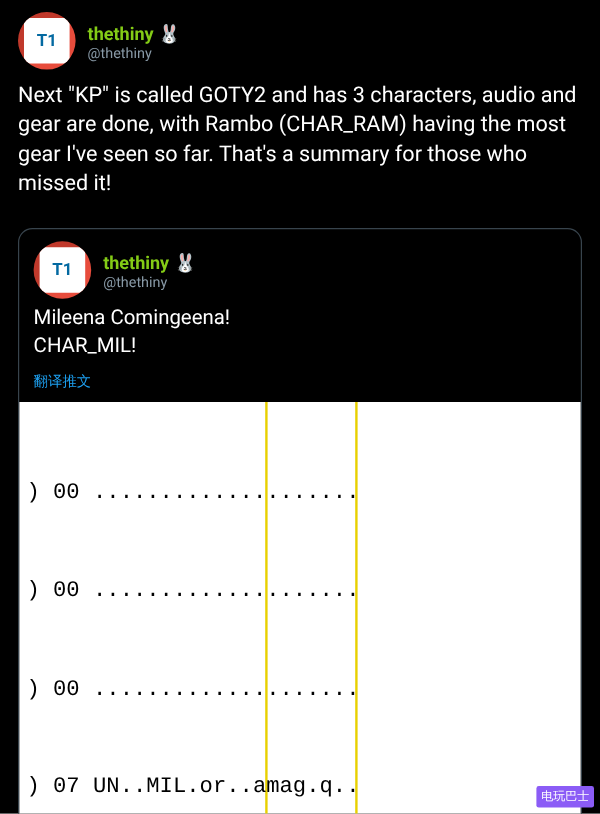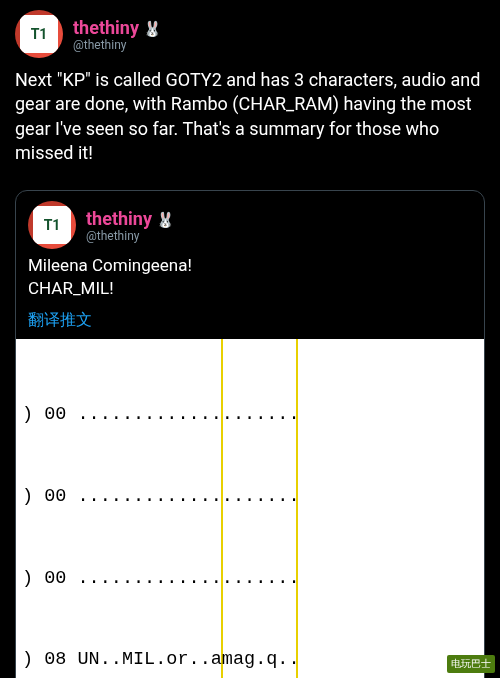--- a/index.html
+++ b/index.html
@@ -48,32 +48,32 @@
       color: #2c5aa0;
       font-size: 16px;
     }
     .avatar-t1 {
       display: flex;
       flex-direction: column;
       align-items: center;
       line-height: 0.9;
     }
     .avatar-t1-top {
-      color: #14532d;
+      color: #0369a1;
       font-size: 14px;
       font-weight: bold;
     }
     .user-info {
       display: flex;
       flex-direction: column;
     }
     .display-name {
       font-weight: bold;
-      font-size: 18px;
-      color: #ec4899;
+      font-size: 15px;
+      color: #84cc16;
     }
     .rabbit {
       font-size: 15px;
     }
     .handle {
       color: #8899a6;
       font-size: 12px;
     }
     .tweet-body {
       font-size: 18px;
@@ -87,21 +87,21 @@
       margin: 5px 15px 0 15px;
       overflow: hidden;
     }
     .quoted-header {
       display: flex;
       align-items: center;
       padding: 10px 12px 5px 12px;
     }
     .translate-link {
       color: #1da1f2;
-      font-size: 16px;
+      font-size: 12px;
       padding: 0 12px 8px 12px;
     }
     .hex-image {
       width: 100%;
       background: #fff;
       position: relative;
       padding: 8px 0;
     }
     .hex-content {
       font-family: "Courier New", Courier, monospace;
@@ -125,21 +125,21 @@
       top: 0;
       bottom: 0;
       left: 280px;
       width: 2px;
       background: #e8d000;
     }
     .watermark {
       position: absolute;
       bottom: 5px;
       right: 5px;
-      background: #4d7c0f;
+      background: #8b5cf6;
       color: #fff;
       font-size: 10px;
       padding: 2px 4px;
       border-radius: 2px;
     }
     .hex-row {
       display: block;
     }
   </style>
 </head>
@@ -188,21 +188,21 @@
   </div>
   <div class="translate-link">翻译推文</div>
 
   <div class="hex-image">
     <div class="yellow-line1"></div>
     <div class="yellow-line2"></div>
     <div class="hex-content">
       <span class="hex-row">) 00 ....................</span>
       <span class="hex-row">) 00 ....................</span>
       <span class="hex-row">) 00 ....................</span>
-      <span class="hex-row">) 08 UN..MIL.or..amag.q..</span>
+      <span class="hex-row">) 07 UN..MIL.or..amag.q..</span>
       
       
       
       
       
       
     </div>
   </div>
 </div>
 

